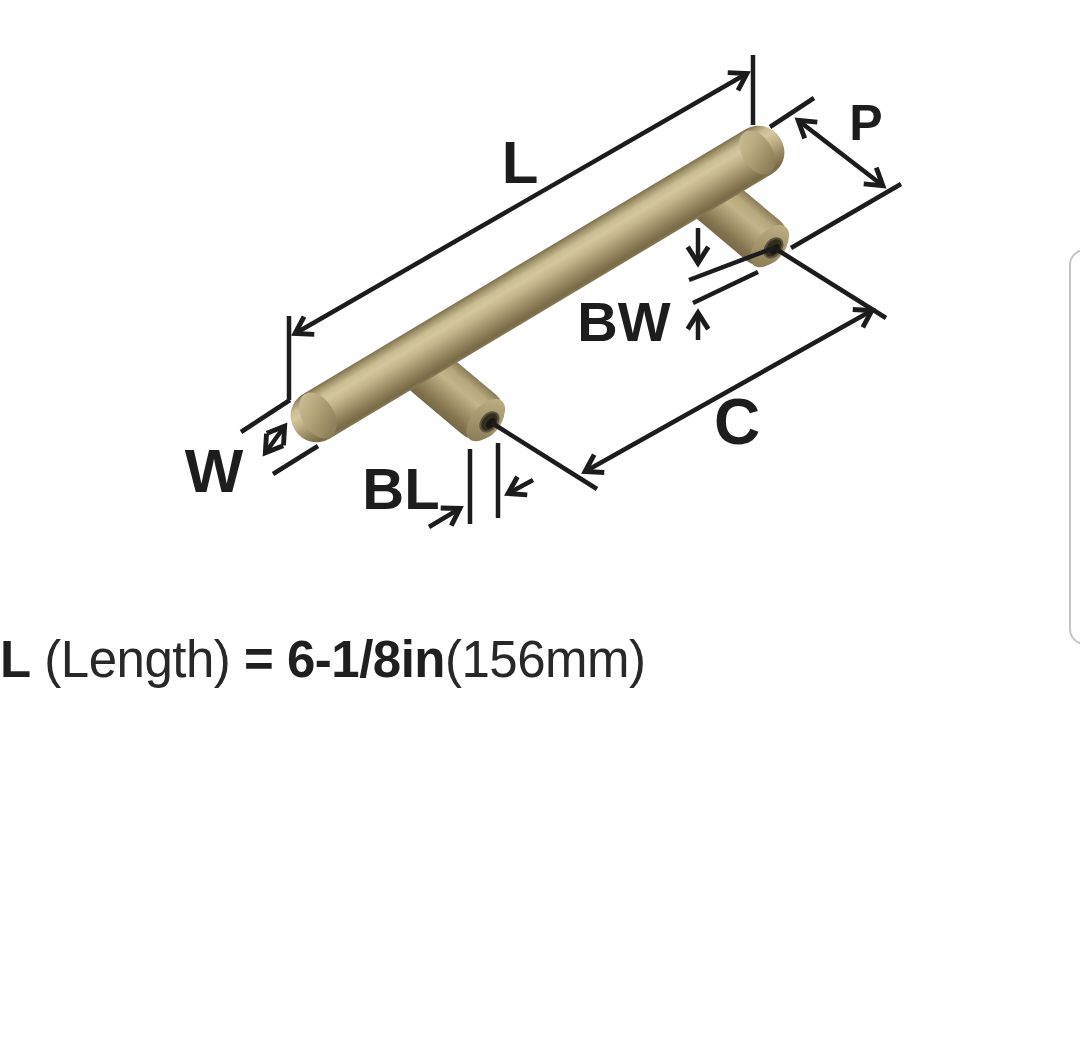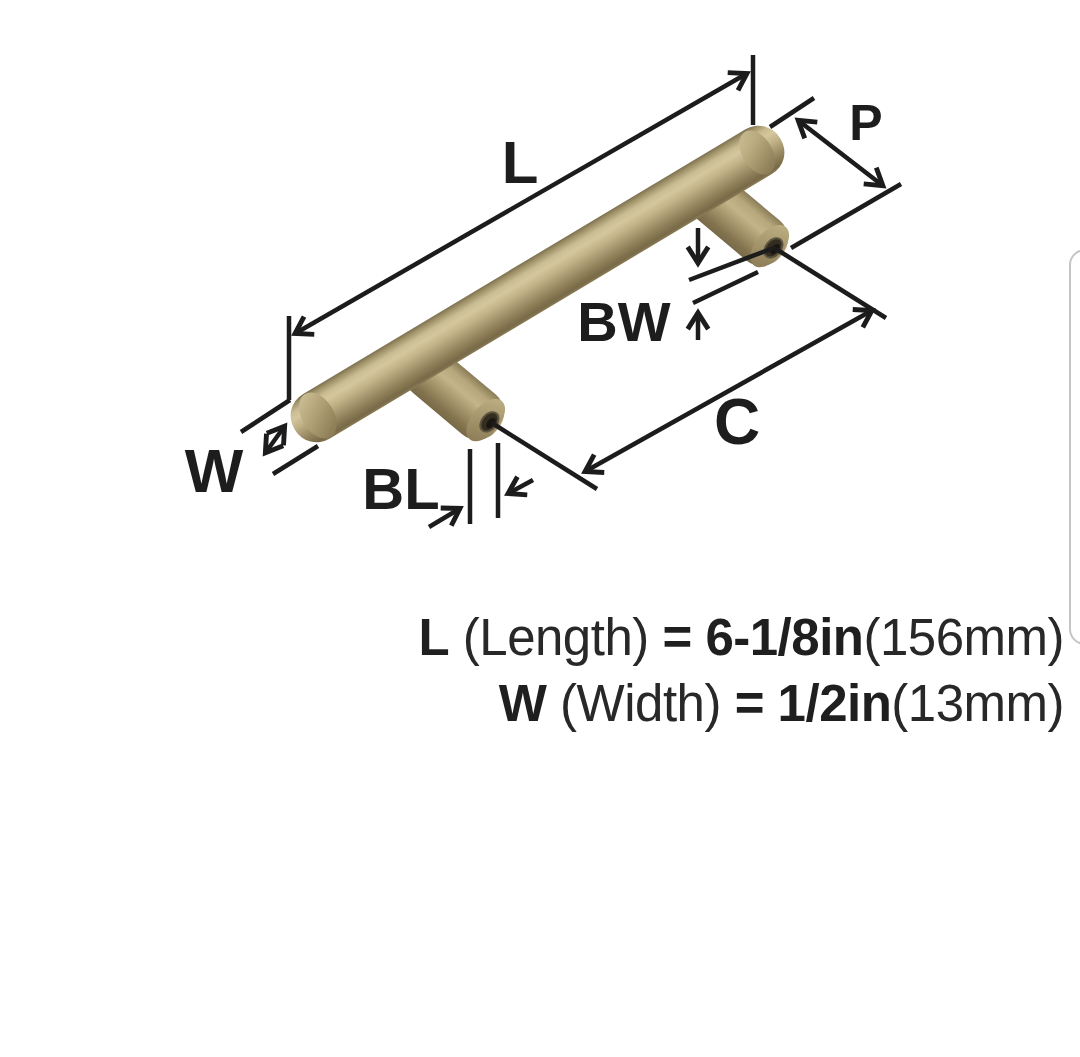--- a/index.html
+++ b/index.html
@@ -7,21 +7,21 @@
     position:relative;width:1080px;height:1057px;background:#ffffff;
     overflow:hidden;font-family:"Liberation Sans",sans-serif;
   }
   .diagram-svg{position:absolute;left:0;top:0;}
   .dim-label{font-family:"Liberation Sans",sans-serif;font-weight:bold;fill:#1d1d1d;}
   .next-card{
     position:absolute;left:1069px;top:249px;width:60px;height:392px;
     border:2px solid #c5c5c5;border-radius:16px;background:#ffffff;
   }
   .specs{
-    position:absolute;left:0;top:605px;width:1064px;text-align:right;
+    position:absolute;left:0;top:627px;width:1064px;text-align:left;
     color:#282828;font-size:51px;letter-spacing:-0.5px;
   }
   .spec-line{height:66px;line-height:66px;white-space:nowrap;}
   .spec-line .b{font-weight:bold;color:#1f1f1f;}
 </style>
 </head>
 <body>
 
 <div class="stage">
 
@@ -125,16 +125,15 @@
       <line x1="273" y1="474" x2="318" y2="446"></line>
       <line x1="284" y1="427" x2="266" y2="452" marker-start="url(#arr)" marker-end="url(#arr)"></line>
     </g>
     <text class="dim-label" x="214" y="492" font-size="62" text-anchor="middle">W</text>
   </svg>
 
   <div class="next-card"></div>
 
   <div class="specs">
     <div class="spec-line"><span class="b">L</span> <span>(Length)</span> <span class="b">=</span> <span class="b">6-1/8in</span><span>(156mm)</span></div>
-    <div class="spec-line"><span class="b">W</span> <span>(Width)</span> <span class="b">=</span> <span class="b">1/2in</span><span>(13mm)</span></div>
   </div>
 
 </div>
 
 </body></html>

